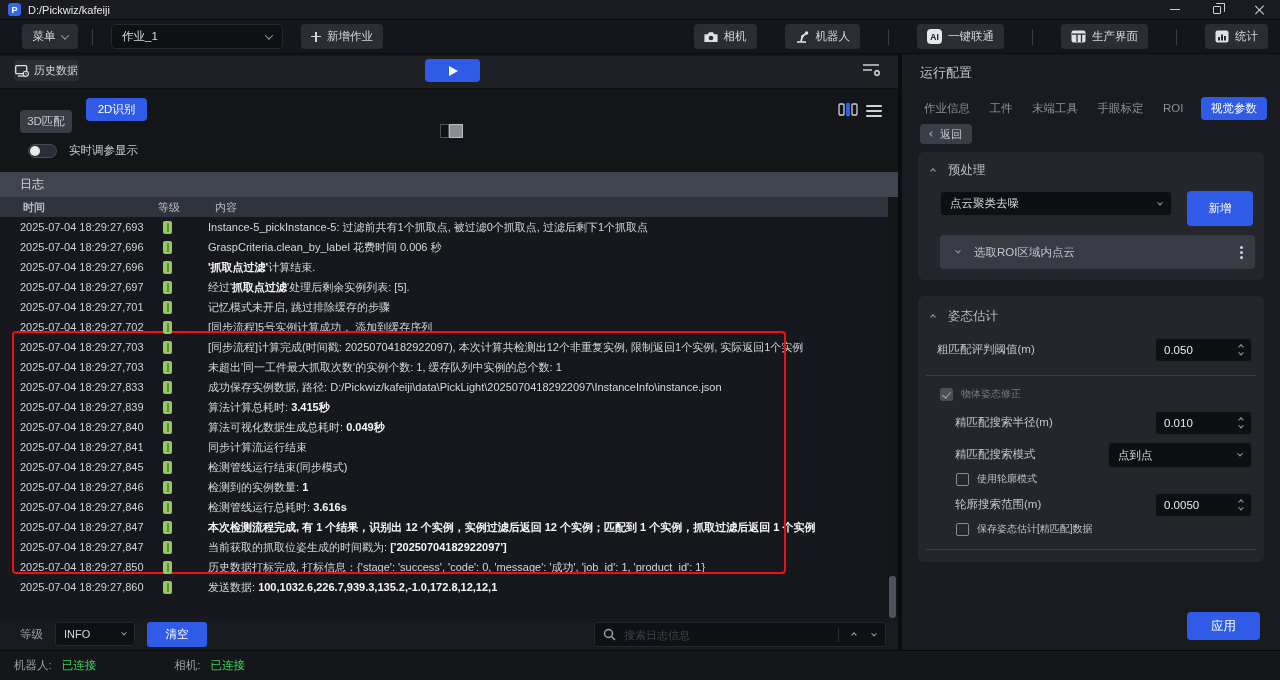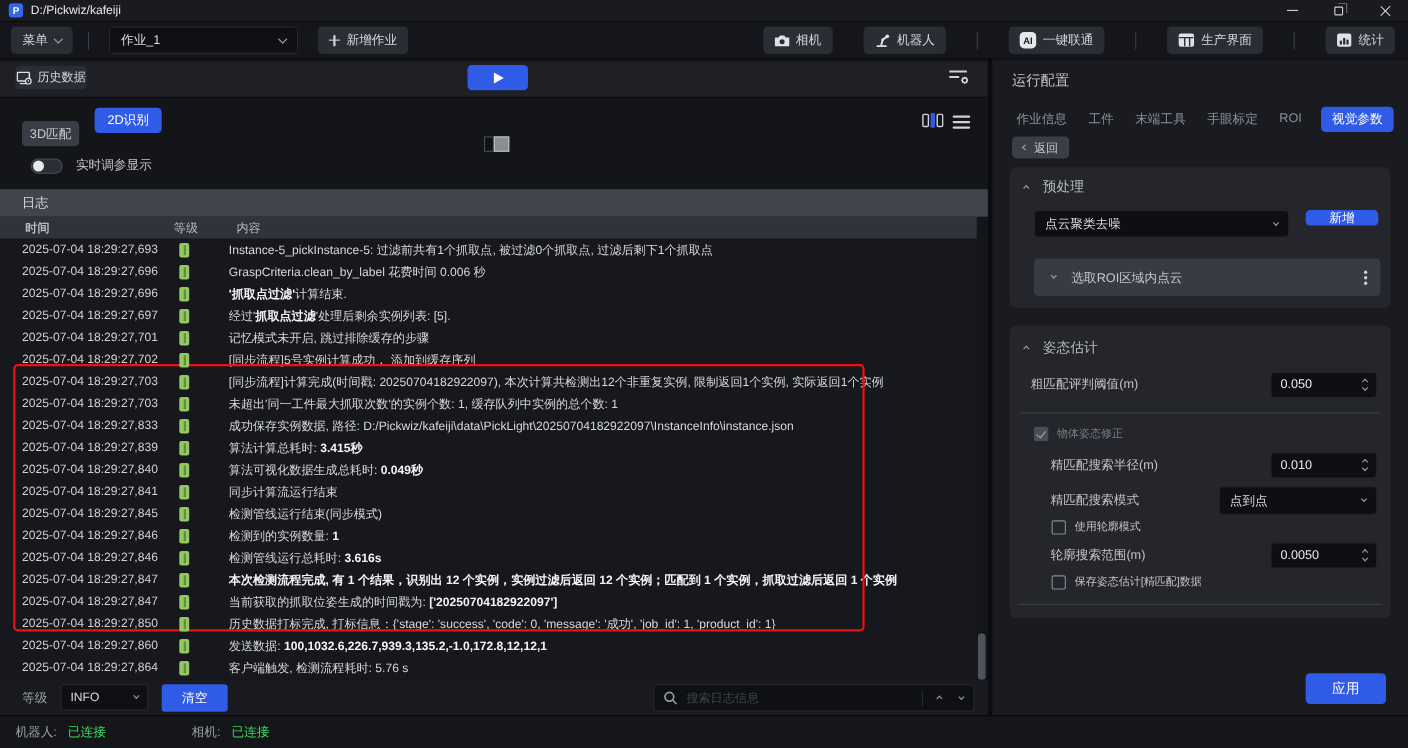--- a/index.html
+++ b/index.html
@@ -15,21 +15,21 @@
   .ic-restore { width:8px; height:8px; border:1.2px solid #cfd1d5; border-radius:1px; position:relative; display:block; }
   .ic-restore::after { content:""; position:absolute; left:2px; top:-4px; width:8px; height:8px; border:1.2px solid #cfd1d5; border-left:none; border-bottom:none; border-radius:1px; }
   .ic-x { width:10px; height:10px; position:relative; display:block; }
   .ic-x::before,.ic-x::after { content:""; position:absolute; left:4.5px; top:-1px; width:1.4px; height:12px; background:#cfd1d5; }
   .ic-x::before { transform:rotate(45deg); } .ic-x::after { transform:rotate(-45deg); }
 
   
   .toolbar { position:absolute; left:0; top:20px; width:1280px; height:34px; background:#15161b; display:flex; align-items:center; border-bottom:1px solid #0a0b0d; }
   .btn-gray { background:#2b2d35; border-radius:4px; color:#d5d7db; font-size:11.5px; display:flex; align-items:center; justify-content:center; gap:6px; height:25px; padding:0 10px; }
   .vdiv { width:1px; height:16px; background:#3a3d45; }
-  .menu-btn { margin-left:10px; width:56px; }
+  .menu-btn { margin-left:22px; width:56px; }
   .job-select { margin-left:18px; width:172px; height:25px; background:#0f1014; border:1px solid #26282f; border-radius:4px; display:flex; align-items:center; font-size:11.5px; color:#d8dadd; padding:0 10px; }
   .job-select .chev { margin-left:auto; }
   .addjob-btn { margin-left:18px; }
   .tb-right { margin-left:auto; display:flex; align-items:center; gap:28px; margin-right:12px; }
   .plus { width:10px; height:10px; position:relative; display:inline-block; }
   .plus::before { content:""; position:absolute; left:0; top:4.3px; width:10px; height:1.5px; background:#d5d7db; }
   .plus::after { content:""; position:absolute; left:4.3px; top:0; width:1.5px; height:10px; background:#d5d7db; }
   .ai-badge { width:15px; height:15px; background:#e6e7ea; border-radius:4px; color:#17181d; font-weight:bold; font-size:8.5px; display:flex; align-items:center; justify-content:center; }
 
   
@@ -351,25 +351,20 @@
         <div class="log-row">
           <span class="log-time">2025-07-04 18:29:27,850</span>
           <span class="lvl"></span>
           <span class="log-content"><span>历史数据打标完成, 打标信息：{'stage': 'success', 'code': 0, 'message': '成功', 'job_id': 1, 'product_id': 1}</span></span>
         </div>
         <div class="log-row">
           <span class="log-time">2025-07-04 18:29:27,860</span>
           <span class="lvl"></span>
           <span class="log-content"><span>发送数据: </span><span class="seg-b">100,1032.6,226.7,939.3,135.2,-1.0,172.8,12,12,1</span></span>
         </div>
-        <div class="log-row">
-          <span class="log-time">2025-07-04 18:29:27,864</span>
-          <span class="lvl"></span>
-          <span class="log-content"><span>客户端触发, 检测流程耗时: 5.76 s</span></span>
-        </div>
       </div>
     <div class="scroll-thumb"></div>
 
     <div class="log-controls">
       <span class="lvl-label">等级</span>
       <div class="info-select">
         <span>INFO</span>
         <span class="chev down sm"></span>
       </div>
       <div class="clear-btn">
@@ -409,21 +404,21 @@
 
     <div class="card card-pre">
       <div class="sec-head" style="top:10px;">
         <span class="chev up sm"></span>
         <span>预处理</span>
       </div>
       <div class="dark-select" style="position:absolute; left:22px; top:39px; width:232px; height:25px;">
         <span>点云聚类去噪</span>
         <span class="chev down sm"></span>
       </div>
-      <div class="btn-blue" style="position:absolute; left:269px; top:39px; width:66px; height:14px;">
+      <div class="btn-blue" style="position:absolute; left:269px; top:39px; width:66px; height:35px;">
         <span>新增</span>
       </div>
       <div class="subcard">
         <span class="chev down sm" style="margin-left:16px;"></span>
         <span style="margin-left:14px;">选取ROI区域内点云</span>
         <span class="kebab"></span>
       </div>
     </div>
 
     <div class="card card-pose">

